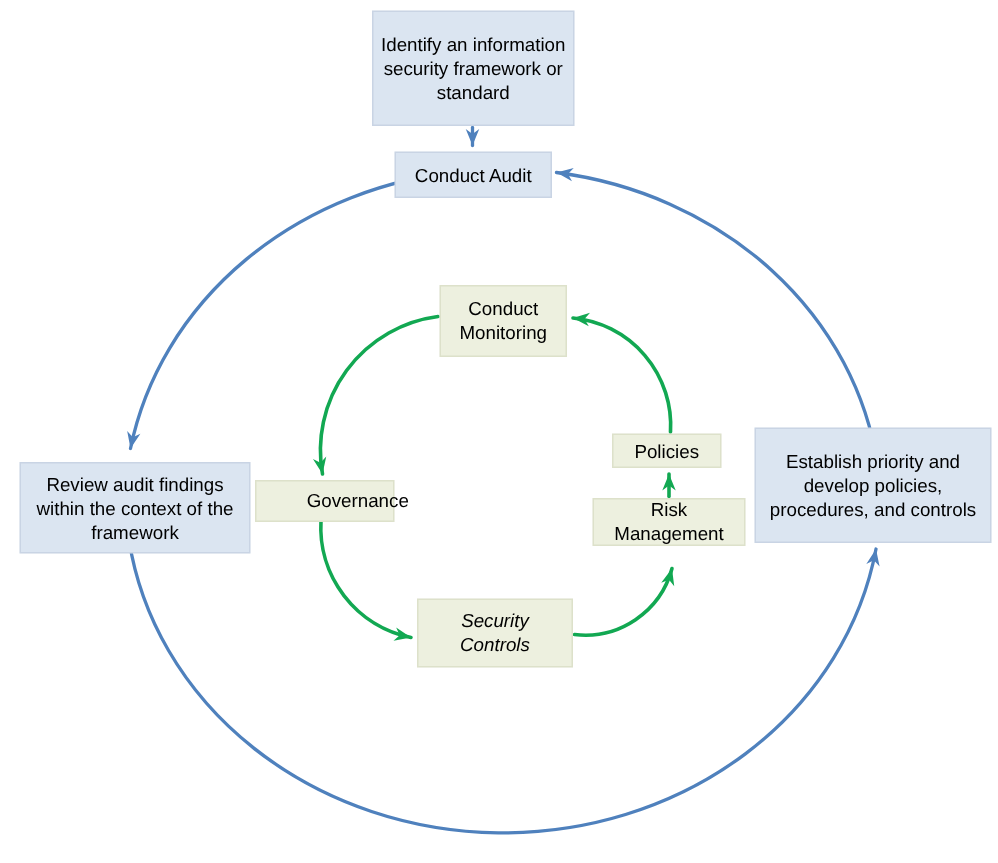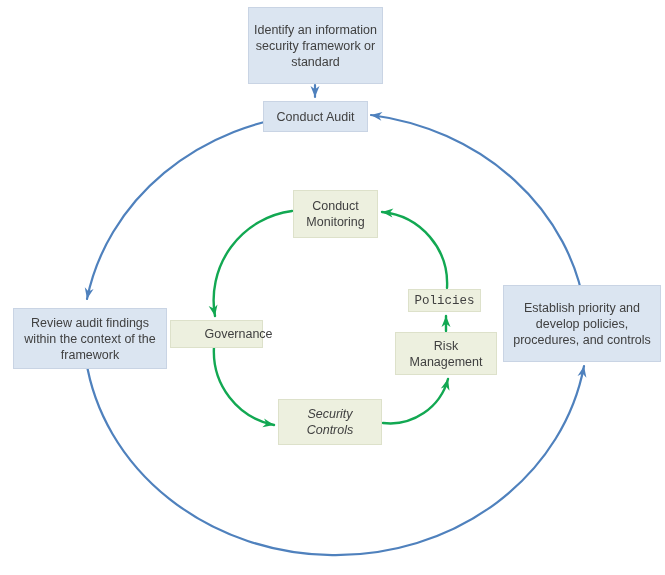--- a/index.html
+++ b/index.html
@@ -36,21 +36,21 @@
   }
   .mk-blue { fill: var(--outer-arrow, #4f81bd); }
   .mk-green { fill: var(--inner-arrow, #12a852); }
 
   .node {
     position: absolute;
     display: flex;
     align-items: center;
     justify-content: center;
     text-align: center;
-    color: #404040;
+    color: #000000;
     font-size: 12.5px;
     line-height: 16px;
     box-sizing: border-box;
     padding: 2px 4px;
   }
   .node.outer {
     background: var(--outer-box-fill, #dbe5f1);
     border: 1px solid rgba(120, 140, 170, 0.18);
   }
   .node.inner {
@@ -61,22 +61,22 @@
   
   .n-identify   { left: 248px; top: 7px;   width: 135px; height: 77px; }
   .n-conduct    { left: 263px; top: 101px; width: 105px; height: 31px; justify-content: center; }
   .n-review     { left: 13px;  top: 308px; width: 154px; height: 61px; }
   .n-establish  { left: 503px; top: 285px; width: 158px; height: 77px; }
 
   
   .n-monitoring { left: 293px; top: 190px; width: 85px;  height: 48px; }
   .n-governance { left: 170px; top: 320px; width: 93px;  height: 28px; padding-left: 48px; }
   .n-security   { left: 278px; top: 399px; width: 104px; height: 46px; font-style: italic; }
-  .n-risk       { left: 395px; top: 332px; width: 102px; height: 43px; }
-  .n-policies   { left: 408px; top: 289px; width: 73px;  height: 23px; font-family: Liberation Mono, monospace; }
+  .n-risk       { left: 395px; top: 332px; width: 102px; height: 32px; }
+  .n-policies   { left: 408px; top: 289px; width: 73px;  height: 23px; }
 </style>
 </head>
 <body>
 
 <div class="canvas">
 
   <svg class="arrows-layer" width="665" height="575" viewBox="0 0 665 575" xmlns="http://www.w3.org/2000/svg">
     <defs>
       <marker id="arrow-blue" markerUnits="userSpaceOnUse" markerWidth="14" markerHeight="12" viewBox="0 0 14 12" refX="12.5" refY="6" orient="auto">
         <path class="mk-blue" d="M1.5,1.5 L12.5,6 L1.5,10.5 L4.8,6 Z"></path>

